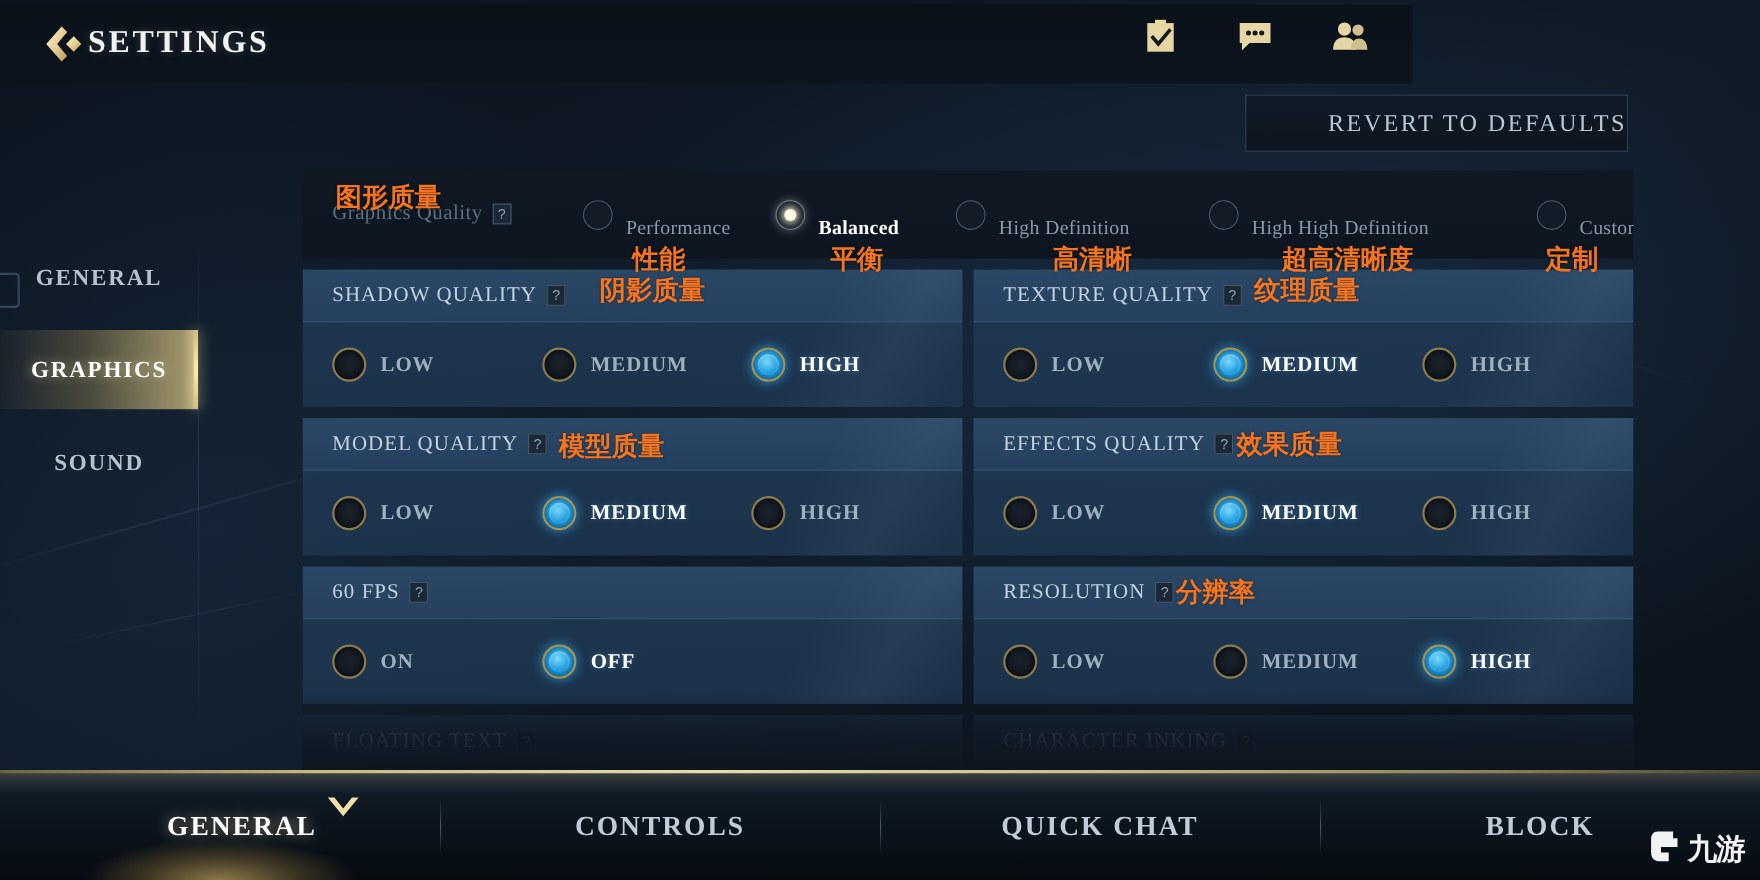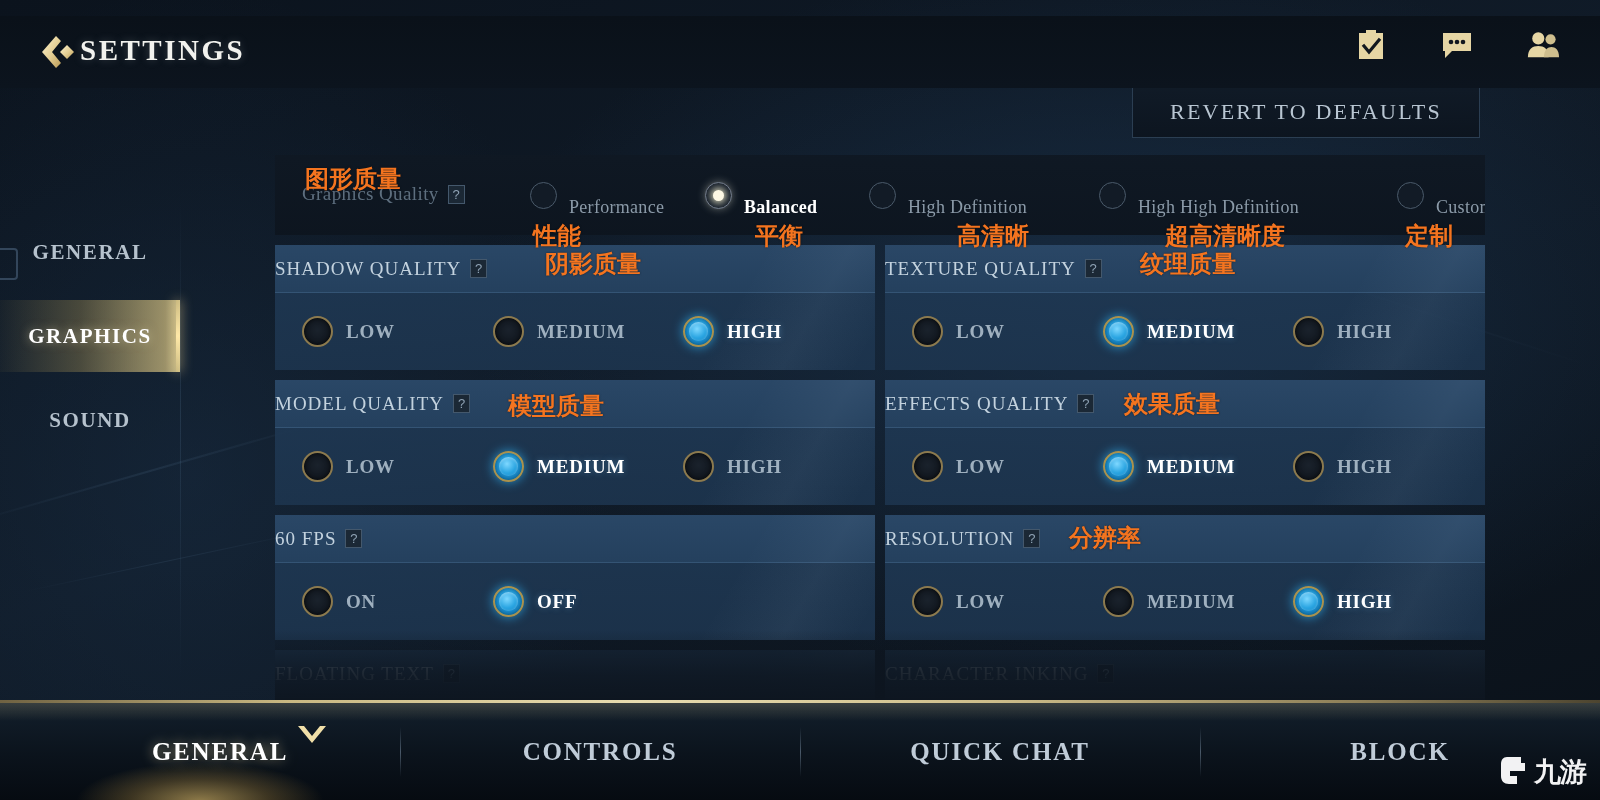--- a/index.html
+++ b/index.html
@@ -27,22 +27,22 @@
     background: linear-gradient(90deg, rgba(120,160,200,0) 0%, rgba(130,175,215,0.10) 50%, rgba(120,160,200,0) 100%);
     pointer-events: none;
   }
   .bg-streak.s1 { left: -60px; top: 470px; width: 420px; height: 2px; transform: rotate(-16deg); }
   .bg-streak.s2 { left: 20px; top: 560px; width: 300px; height: 1px; transform: rotate(-12deg); }
   .bg-streak.s3 { left: 180px; top: 200px; width: 1px;  height: 480px; background: linear-gradient(180deg, rgba(120,160,200,0) 0%, rgba(130,175,215,0.14) 45%, rgba(120,160,200,0) 100%); }
   .bg-streak.s4 { left: 1180px; top: 300px; width: 420px; height: 2px; transform: rotate(18deg); opacity: .5; }
 
   
   .header {
-    position: absolute; left: 0; top: 16px;
-    width: 1600px; height: 72px;
+    position: absolute; left: 0; top: 4px;
+    width: 1284px; height: 72px;
     background: linear-gradient(180deg, #0a1119 0%, #0c141e 100%);
     z-index: 20;
   }
   .back-btn {
     position: absolute; left: 34px; top: 12px;
     width: 50px; height: 48px;
     display: flex; align-items: center; justify-content: center;
     cursor: pointer;
   }
   .back-btn svg { display: block; }
@@ -59,21 +59,21 @@
   }
   .hdr-icon { width: 34px; height: 34px; cursor: pointer; display: flex; align-items: center; justify-content: center; }
   .hdr-icon svg { display: block; }
 
   
   .revert-btn {
     position: absolute; right: 120px; top: 86px;
     width: 348px; height: 52px;
     border: 1px solid #2b3e52;
     background: linear-gradient(180deg, rgba(16,26,38,0.92) 0%, rgba(12,20,30,0.92) 100%);
-    display: flex; align-items: center; justify-content: center;
+    display: flex; align-items: center; justify-content: flex-end;
     cursor: pointer;
     z-index: 18;
   }
   .revert-btn span {
     font-size: 22px; letter-spacing: 2.2px;
     color: #b9c6d2;
     font-weight: 500;
   }
 
   
@@ -183,20 +183,21 @@
     content: ""; position: absolute; right: -40px; top: -20px;
     width: 300px; height: 200px;
     background: linear-gradient(120deg, rgba(255,255,255,0) 40%, rgba(190,215,240,0.055) 60%, rgba(255,255,255,0) 78%);
     pointer-events: none;
   }
   .panel-head {
     height: 48px;
     background: linear-gradient(180deg, rgba(44,74,106,0.85) 0%, rgba(38,66,96,0.85) 100%);
     border-bottom: 1px solid rgba(90,130,170,0.22);
     display: flex; align-items: center;
+    padding-left: 27px;
     gap: 9px;
     position: relative;
   }
   .panel-head .ptitle {
     font-size: 19px; letter-spacing: 1px;
     color: #c3d2de;
   }
   .panel-opts {
     height: 77px;
     display: flex; align-items: center;
@@ -559,21 +560,21 @@
         <div class="panel-opts"></div>
       </div>
 
     </div>
   </div>
 
   <div class="fade-mask"></div>
 
   <div id="annotations">
       <div class="anno" style="left: 305px; top: 163px;">图形质量</div>
-      <div class="anno" style="left: 533px; top: 220px;">性能</div>
+      <div class="anno" style="left: 575px; top: 220px;">性能</div>
       <div class="anno" style="left: 755px; top: 220px;">平衡</div>
       <div class="anno" style="left: 957px; top: 220px;">高清晰</div>
       <div class="anno" style="left: 1165px; top: 220px;">超高清晰度</div>
       <div class="anno" style="left: 1381px; top: 220px; margin-left: 24px;">定制</div>
       <div class="anno" style="left: 545px; top: 248px;">阴影质量</div>
       <div class="anno" style="left: 1140px; top: 248px;">纹理质量</div>
       <div class="anno" style="left: 508px; top: 390px;">模型质量</div>
       <div class="anno" style="left: 1124px; top: 388px;">效果质量</div>
       <div class="anno" style="left: 1069px; top: 522px;">分辨率</div>
     </div>

